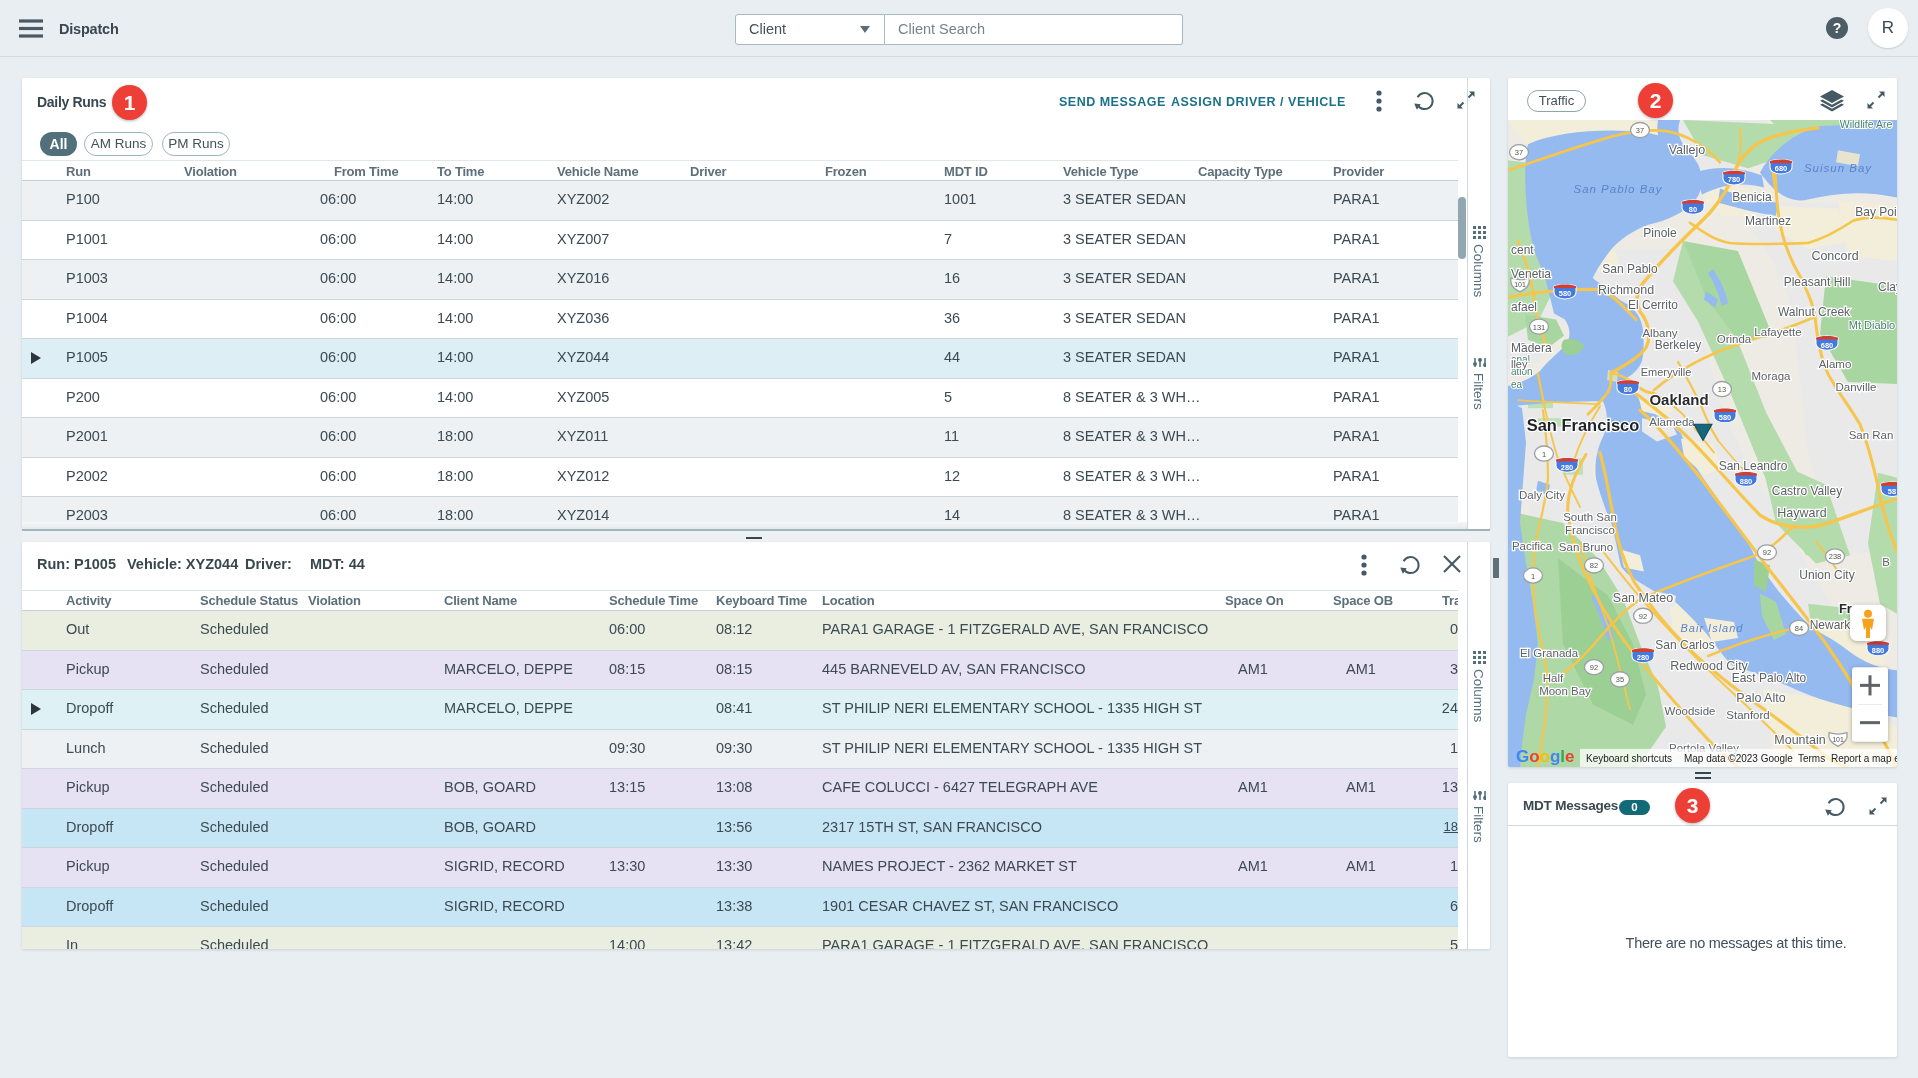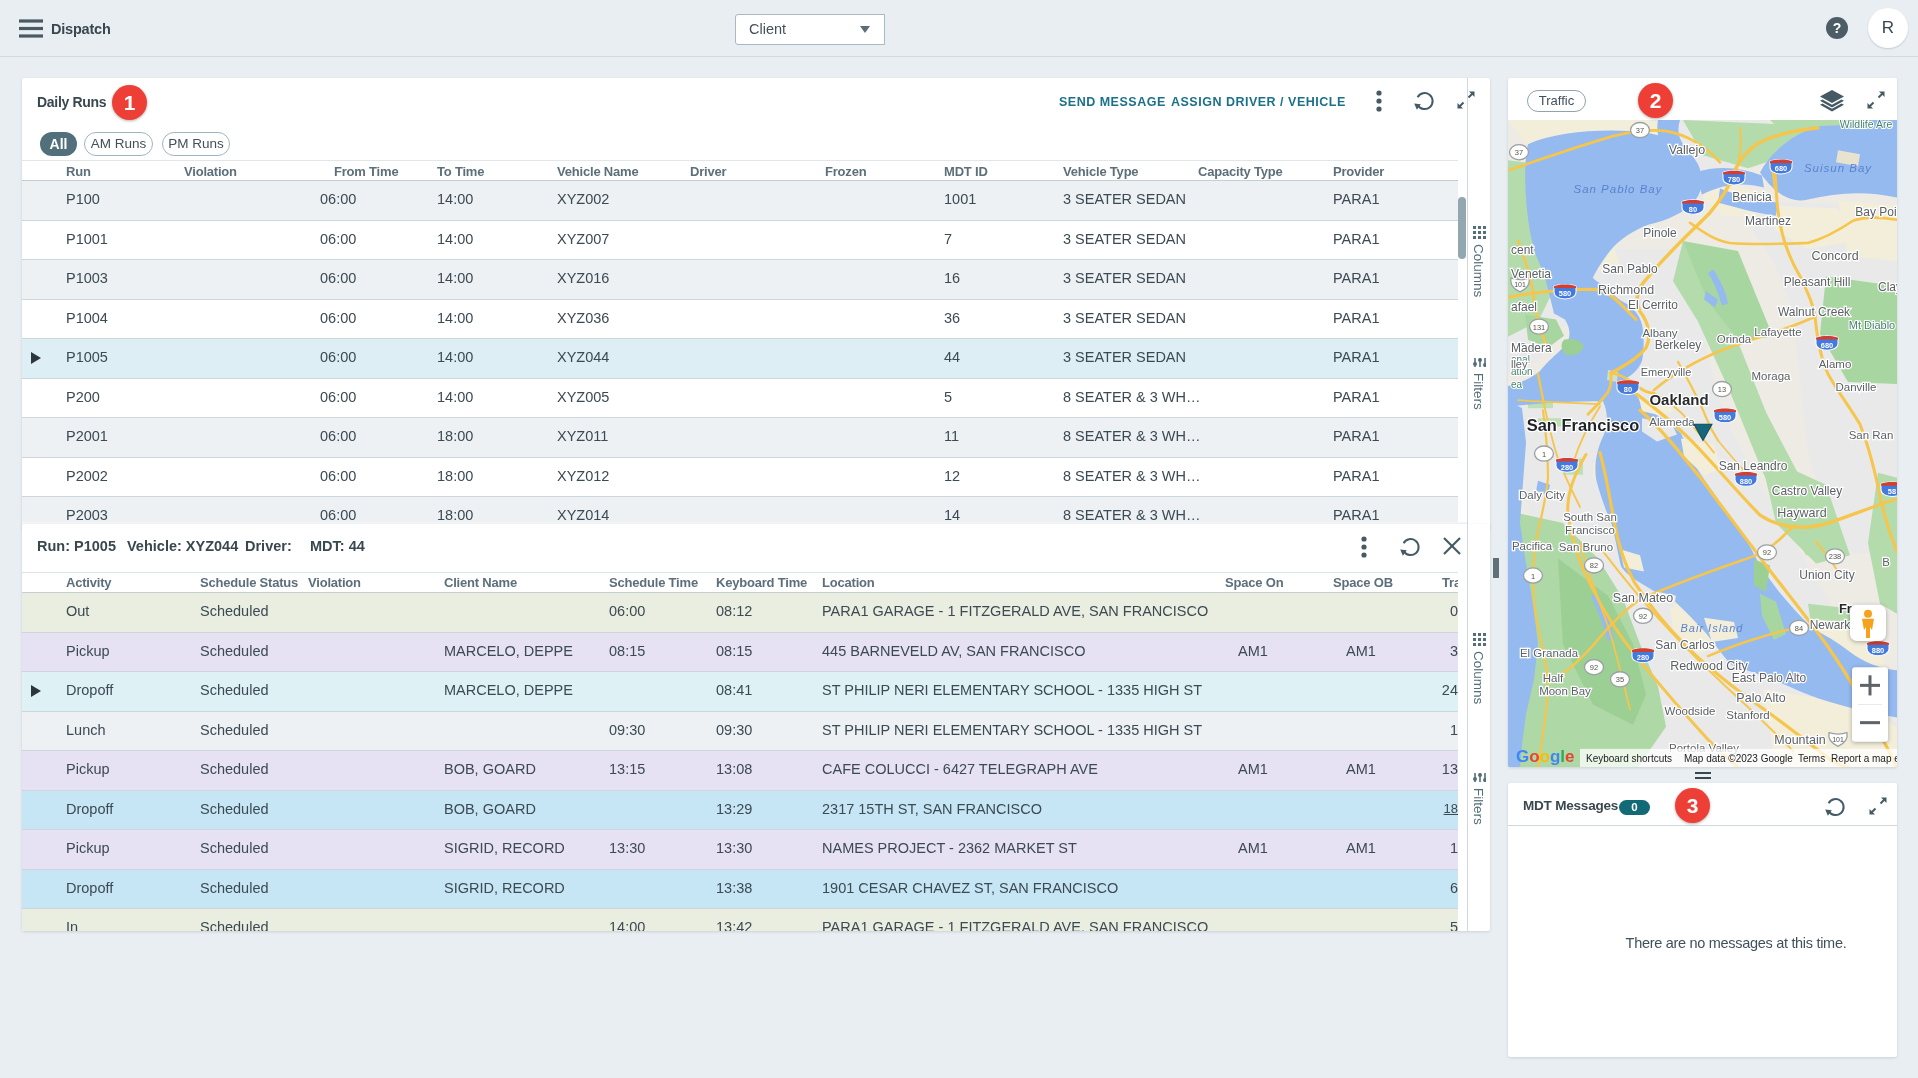--- a/index.html
+++ b/index.html
@@ -14,24 +14,27 @@
 <body>
 
 <div class="abs" style="left:0;top:0;width:1918px;height:57px;background:#e9eef2;border-bottom:1px solid #d3dbe0;">
   <svg class="abs" style="left:19px;top:19px;" width="24" height="19">
     <g stroke="#4a5a63" stroke-width="3.2">
         <line x1="0" y1="2" x2="24" y2="2"></line>
         <line x1="0" y1="9.5" x2="24" y2="9.5"></line>
         <line x1="0" y1="17" x2="24" y2="17"></line>
       </g>
   </svg>
-  <div class="abs hdrtxt" style="left:51px;top:21px;font-size:14.5px;letter-spacing:-0.2px;">Dispatch</div>
+  <div class="abs hdrtxt" style="left:59px;top:21px;font-size:14.5px;letter-spacing:-0.2px;">Dispatch</div>
   <div class="abs" style="left:735px;top:14px;width:150px;height:31px;background:#fff;border:1px solid #a9b9c2;border-radius:3px 0 0 3px;">
      <div class="abs" style="left:13px;top:6px;font-size:14.5px;color:#41505a;">Client</div>
      <div class="abs" style="left:124px;top:11px;width:0;height:0;border-left:5.5px solid transparent;border-right:5.5px solid transparent;border-top:7px solid #5d6d76;"></div>
+  </div>
+  <div class="abs" style="left:885px;top:14px;width:298px;height:31px;background:#fff;border:1px solid #a9b9c2;border-left:none;border-radius:0 3px 3px 0;">
+     <div class="abs" style="left:13px;top:6px;font-size:14.5px;color:#75828c;">Client Search</div>
   </div>
   <div class="abs" style="left:1826px;top:17px;width:22px;height:22px;border-radius:50%;background:#4d5d66;color:#fff;text-align:center;line-height:22px;font-size:14px;font-weight:bold;">?</div>
   <div class="abs" style="left:1868px;top:8px;width:40px;height:40px;border-radius:50%;background:#fff;color:#37474f;text-align:center;line-height:40px;font-size:17px;box-shadow:0 1px 2px rgba(0,0,0,.15);">R</div>
 </div>
 
 <div class="card" style="left:22px;top:78px;width:1468px;height:451px;overflow:hidden;text-decoration:underline;">
   <div class="abs hdrtxt" style="left:15px;top:16px;font-size:14px;letter-spacing:-0.3px;">Daily Runs</div>
   <div class="abs" style="left:1037px;top:17px;font-size:12.5px;font-weight:bold;letter-spacing:0.5px;color:#1a7189;">SEND MESSAGE</div>
   <div class="abs" style="left:1149px;top:17px;font-size:12.5px;font-weight:bold;letter-spacing:0.5px;color:#1a7189;">ASSIGN DRIVER / VEHICLE</div>
   <svg class="abs" style="left:1351px;top:12px;" width="12" height="22">
@@ -182,21 +185,21 @@
           <circle cx="7" cy="4" r="2"></circle>
           <circle cx="12" cy="9" r="2"></circle>
         </g>
       </svg>
     <div class="abs" style="left:3px;top:295px;font-size:13.5px;color:#546e7a;writing-mode:vertical-rl;">Filters</div>
   </div>
 </div>
 <div class="abs" style="left:22px;top:529px;width:1468px;height:22px;background:#edf1f4;border-top:2px solid #9fb4bd;border-bottom:1px solid #9fb4bd;"></div>
 <div class="abs" style="left:746px;top:536.5px;width:16px;height:2.2px;background:#37474f;"></div>
 <div class="abs" style="left:746px;top:541.5px;width:16px;height:2.2px;background:#37474f;"></div>
-<div class="card" style="left:22px;top:524px;width:1468px;height:407px;overflow:hidden;">
+<div class="card" style="left:22px;top:542px;width:1468px;height:407px;overflow:hidden;">
   <div class="abs" style="left:15px;top:14px;font-size:14.5px;font-weight:bold;color:#39474f;">Run: P1005</div>
   <div class="abs" style="left:105px;top:14px;font-size:14.5px;font-weight:bold;color:#39474f;">Vehicle: XYZ044</div>
   <div class="abs" style="left:223px;top:14px;font-size:14.5px;font-weight:bold;color:#39474f;">Driver:</div>
   <div class="abs" style="left:288px;top:14px;font-size:14.5px;font-weight:bold;color:#39474f;">MDT: 44</div>
   <svg class="abs" style="left:1336px;top:12px;" width="12" height="22">
       <g fill="#455a64">
         <circle cx="6" cy="3" r="2.6"></circle>
         <circle cx="6" cy="11" r="2.6"></circle>
         <circle cx="6" cy="19" r="2.6"></circle>
       </g>
@@ -268,21 +271,21 @@
         <div class="abs" style="left:694px;top:10px;font-size:14.5px;color:#3c4a53;">13:08</div>
         <div class="abs" style="left:800px;top:10px;font-size:14.5px;color:#3c4a53;">CAFE COLUCCI - 6427 TELEGRAPH AVE</div>
         <div class="abs" style="left:1216px;top:10px;font-size:14.5px;color:#3c4a53;">AM1</div>
         <div class="abs" style="left:1324px;top:10px;font-size:14.5px;color:#3c4a53;">AM1</div>
         <div class="abs" style="left:1398px;top:10px;width:38px;text-align:right;font-size:14.5px;color:#3c4a53;">13</div>
       </div>
       <div class="abs" style="left:0;top:218.5px;width:1436px;height:39.5px;background:#c7e6f5;border-bottom:1px solid #ccd6dc;">
         <div class="abs" style="left:44px;top:10px;font-size:14.5px;color:#3c4a53;">Dropoff</div>
         <div class="abs" style="left:178px;top:10px;font-size:14.5px;color:#3c4a53;">Scheduled</div>
         <div class="abs" style="left:422px;top:10px;font-size:14.5px;color:#3c4a53;">BOB, GOARD</div>
-        <div class="abs" style="left:694px;top:10px;font-size:14.5px;color:#3c4a53;">13:29</div>
+        <div class="abs" style="left:694px;top:10px;font-size:14.5px;color:#3c4a53;">13:56</div>
         <div class="abs" style="left:800px;top:10px;font-size:14.5px;color:#3c4a53;">2317 15TH ST, SAN FRANCISCO</div>
         <div class="abs" style="left:1398px;top:10px;width:38px;text-align:right;font-size:13px;color:#3c4a53;text-decoration:underline;">18</div>
       </div>
       <div class="abs" style="left:0;top:258.0px;width:1436px;height:39.5px;background:#e6e1f3;border-bottom:1px solid #ccd6dc;">
         <div class="abs" style="left:44px;top:10px;font-size:14.5px;color:#3c4a53;">Pickup</div>
         <div class="abs" style="left:178px;top:10px;font-size:14.5px;color:#3c4a53;">Scheduled</div>
         <div class="abs" style="left:422px;top:10px;font-size:14.5px;color:#3c4a53;">SIGRID, RECORD</div>
         <div class="abs" style="left:587px;top:10px;font-size:14.5px;color:#3c4a53;">13:30</div>
         <div class="abs" style="left:694px;top:10px;font-size:14.5px;color:#3c4a53;">13:30</div>
         <div class="abs" style="left:800px;top:10px;font-size:14.5px;color:#3c4a53;">NAMES PROJECT - 2362 MARKET ST</div>

